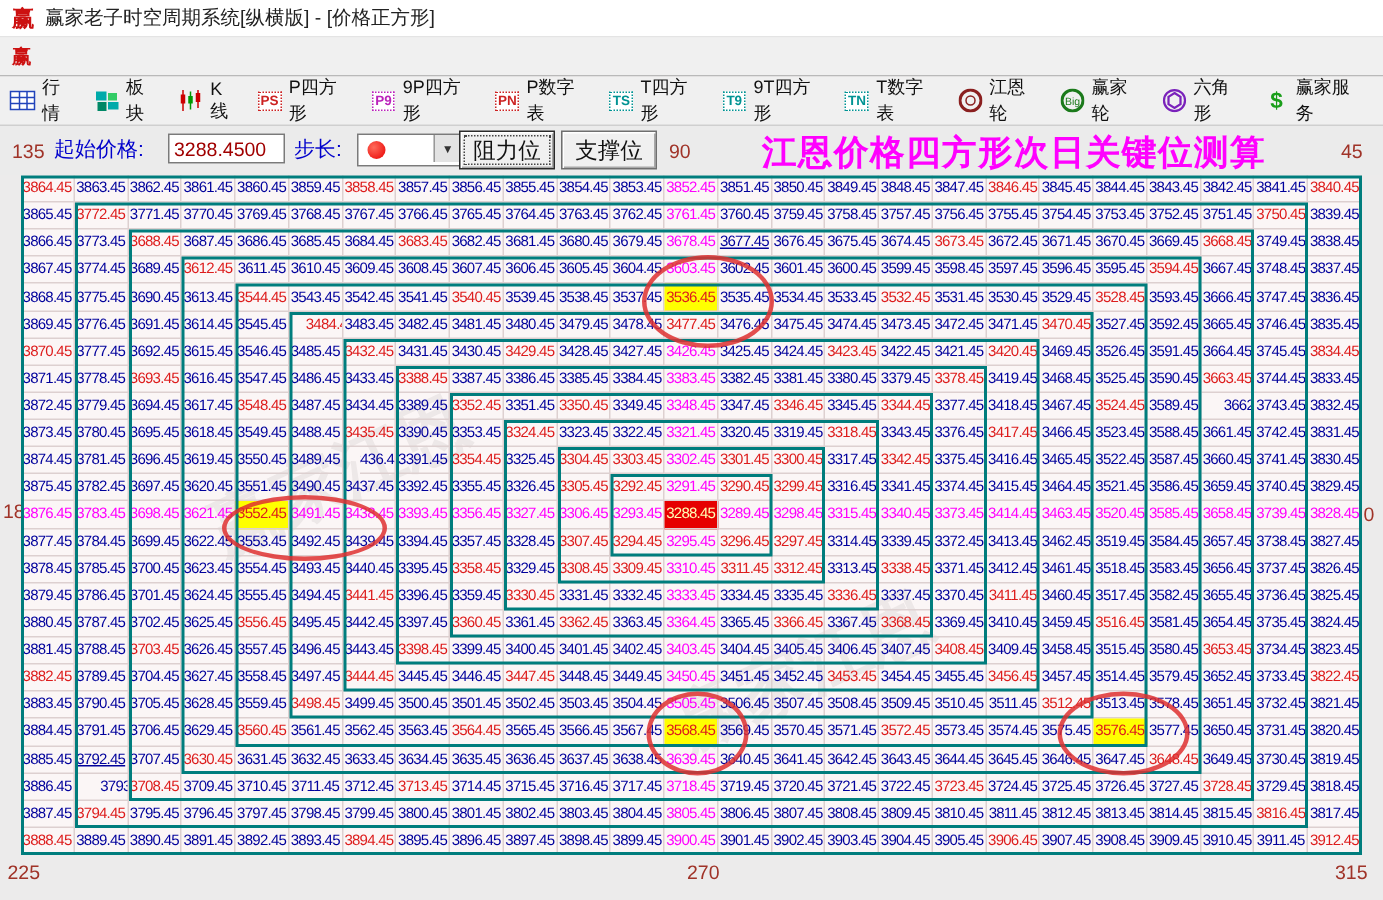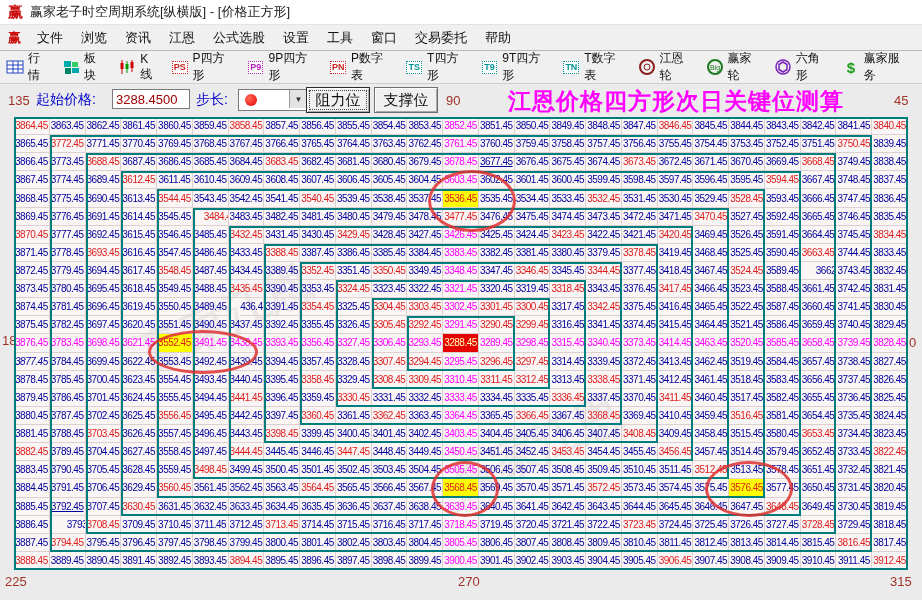--- a/index.html
+++ b/index.html
@@ -63,32 +63,20 @@
 
 <div id="app">
 
   <div class="titlebar">
     <span class="app-logo">赢</span>
     <span class="title-text">赢家老子时空周期系统[纵横版] - [价格正方形]</span>
   </div>
 
   <div class="menubar">
     <span class="app-logo" style="font-size:13px">赢</span>
-    <span style="display:flex">
-        <span class="menu-item">文件</span>
-        <span class="menu-item">浏览</span>
-        <span class="menu-item">资讯</span>
-        <span class="menu-item">江恩</span>
-        <span class="menu-item">公式选股</span>
-        <span class="menu-item">设置</span>
-        <span class="menu-item">工具</span>
-        <span class="menu-item">窗口</span>
-        <span class="menu-item">交易委托</span>
-        <span class="menu-item">帮助</span>
-      </span>
   </div>
 
   <div class="toolbar">
       <span class="tool-item">
         <span class="ticon">
           <svg width="18" height="15">
             <rect x="1" y="1" width="16" height="12" fill="#fff" stroke="#2244bb"></rect>
             <path d="M1 5h16M1 9h16M7 1v12M12 1v12" stroke="#2244bb" stroke-width="1"></path>
           </svg>
         </span>
@@ -533,21 +521,21 @@
         <div class="cell" style="color: rgb(255, 0, 255);">3315.45</div>
         <div class="cell" style="color: rgb(255, 0, 255);">3340.45</div>
         <div class="cell" style="color: rgb(255, 0, 255);">3373.45</div>
         <div class="cell" style="color: rgb(255, 0, 255);">3414.45</div>
         <div class="cell" style="color: rgb(255, 0, 255);">3463.45</div>
         <div class="cell" style="color: rgb(255, 0, 255);">3520.45</div>
         <div class="cell" style="color: rgb(255, 0, 255);">3585.45</div>
         <div class="cell" style="color: rgb(255, 0, 255);">3658.45</div>
         <div class="cell" style="color: rgb(255, 0, 255);">3739.45</div>
         <div class="cell" style="color: rgb(255, 0, 255);">3828.45</div>
-        <div class="cell" style="color: rgb(0, 0, 155); font-style: italic;">3877.45</div>
+        <div class="cell" style="color: rgb(0, 0, 155);">3877.45</div>
         <div class="cell" style="color: rgb(0, 0, 155);">3784.45</div>
         <div class="cell" style="color: rgb(0, 0, 155);">3699.45</div>
         <div class="cell" style="color: rgb(0, 0, 155);">3622.45</div>
         <div class="cell" style="color: rgb(0, 0, 155);">3553.45</div>
         <div class="cell" style="color: rgb(0, 0, 155);">3492.45</div>
         <div class="cell" style="color: rgb(0, 0, 155);">3439.45</div>
         <div class="cell" style="color: rgb(0, 0, 155);">3394.45</div>
         <div class="cell" style="color: rgb(0, 0, 155);">3357.45</div>
         <div class="cell" style="color: rgb(0, 0, 155);">3328.45</div>
         <div class="cell" style="color: rgb(221, 28, 28);">3307.45</div>

